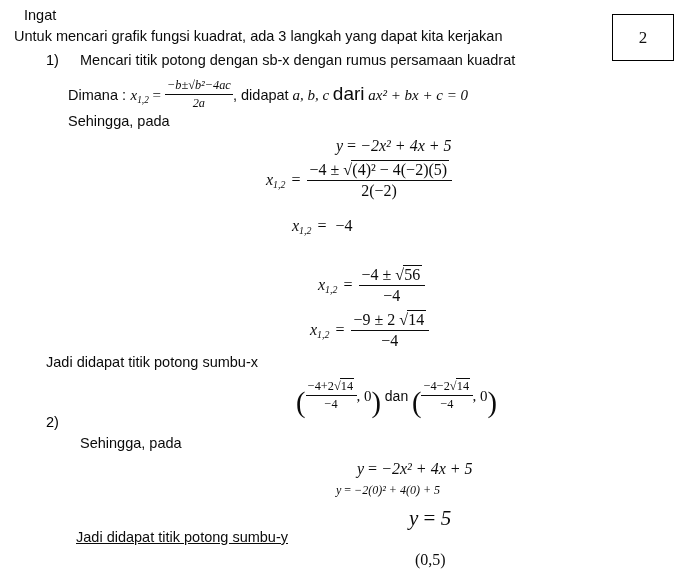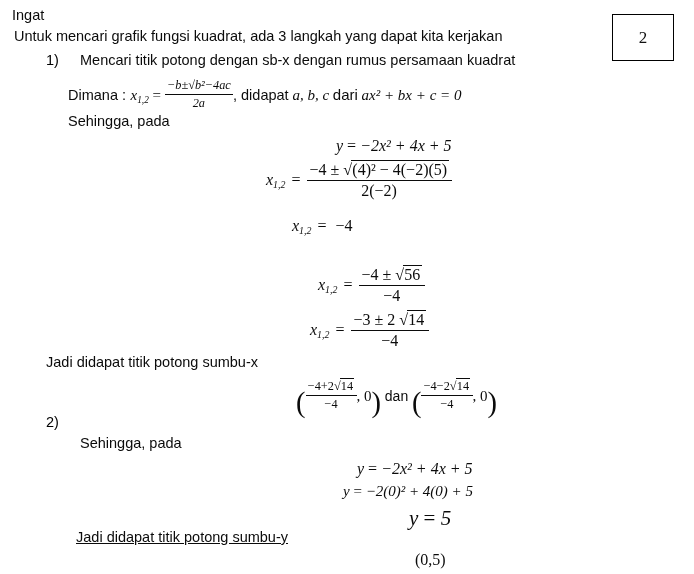--- a/index.html
+++ b/index.html
@@ -97,40 +97,40 @@
   }
   .pairwrap { display: inline-block; white-space: nowrap; }
 </style>
 </head>
 <body>
 
 <div id="page-num-box">
   <span>2</span>
 </div>
 
-<div class="abs prose" style="left:12px; top:8px;text-align:right;">Ingat</div>
+<div class="abs prose" style="left:24px; top:8px;text-align:right;">Ingat</div>
 
 <div class="abs prose" style="left:14px; top:29px;">Untuk mencari grafik fungsi kuadrat, ada 3 langkah yang dapat kita kerjakan</div>
 
 <div class="li-row" style="left:46px; top:52px;">
   <span class="li-marker">1)</span>
   <span class="prose">Mencari titik potong dengan sb-x dengan rumus persamaan kuadrat</span>
 </div>
 
 <div class="abs" style="left:68px; top:78px;">
   <span class="prose" style="font-size:14.5px;margin-top:28px;">Dimana :</span>
   <span class="math" style="font-size:15px;">
     <span class="it">x</span><sub class="it">1,2</sub>
     <span>=</span>
     <span class="frac small">
       <span class="num it">−b±√b²−4ac</span>
       <span class="den it">2a</span>
     </span><span class="prose" style="font-size:14.5px;">, didapat</span>
     <span class="it">a, b, c</span>
-    <span class="prose" style="font-size:15px;">dari</span>
+    <span class="prose" style="font-size:19px;">dari</span>
     <span class="it">ax² + bx + c = 0</span>
   </span>
 </div>
 
 <div class="abs prose" style="left:68px; top:114px;">Sehingga, pada</div>
 
 <div class="abs math" style="left:336px; top:137px; font-size:16px;">
   <span class="it">y</span>
   <span>=</span>
   <span class="it">−2x² + 4x + 5</span>
@@ -166,21 +166,21 @@
     </span>
     <span class="den">−4</span>
   </span>
 </div>
 
 <div class="abs math" style="left:310px; top:310px; font-size:16px; display:flex; align-items:center;">
   <span><span class="it">x</span><sub class="it">1,2</sub></span>
   <span style="padding:0 6px;">=</span>
   <span class="frac">
     <span class="num">
-      <span>−3 ± 2</span>
+      <span>−9 ± 2</span>
       <span class="rad"><span class="sign">√</span><span class="body">14</span></span>
     </span>
     <span class="den">−4</span>
   </span>
 </div>
 
 <div class="abs prose" style="left:46px; top:355px;">Jadi didapat titik potong sumbu-x</div>
 
 <div class="abs math" style="left:296px; top:378px; font-size:15px;">
   <span class="pairwrap">
@@ -207,21 +207,21 @@
 </div>
 
 <div class="abs prose" style="left:80px; top:436px;">Sehingga, pada</div>
 
 <div class="abs math" style="left:357px; top:460px; font-size:16px;">
   <span class="it">y</span>
   <span>=</span>
   <span class="it">−2x² + 4x + 5</span>
 </div>
 
-<div class="abs math" style="left:343px; top:483px; font-size:15px;">
+<div class="abs math" style="left:336px; top:483px; font-size:12px;">
   <span class="it">y</span>
   <span>=</span>
   <span class="it">−2(0)² + 4(0) + 5</span>
 </div>
 
 <div class="abs math" style="left:409px; top:506px; font-size:21px;">
   <span class="it">y</span>
   <span>=</span>
   <span class="it">5</span>
 </div>

